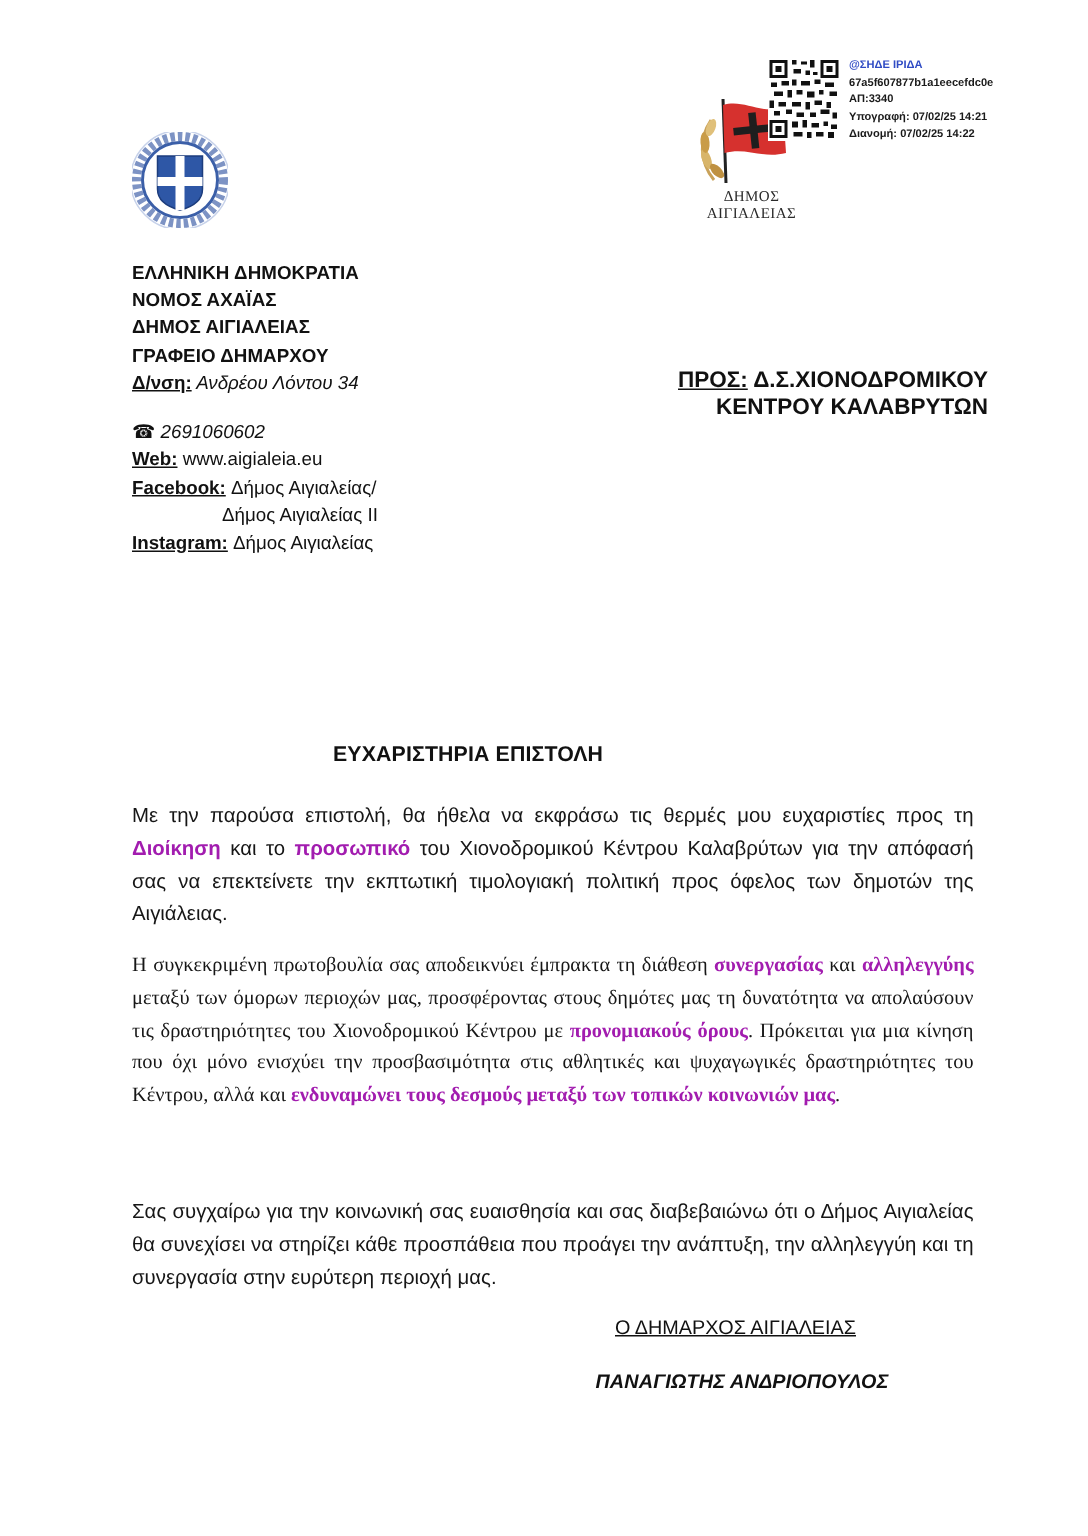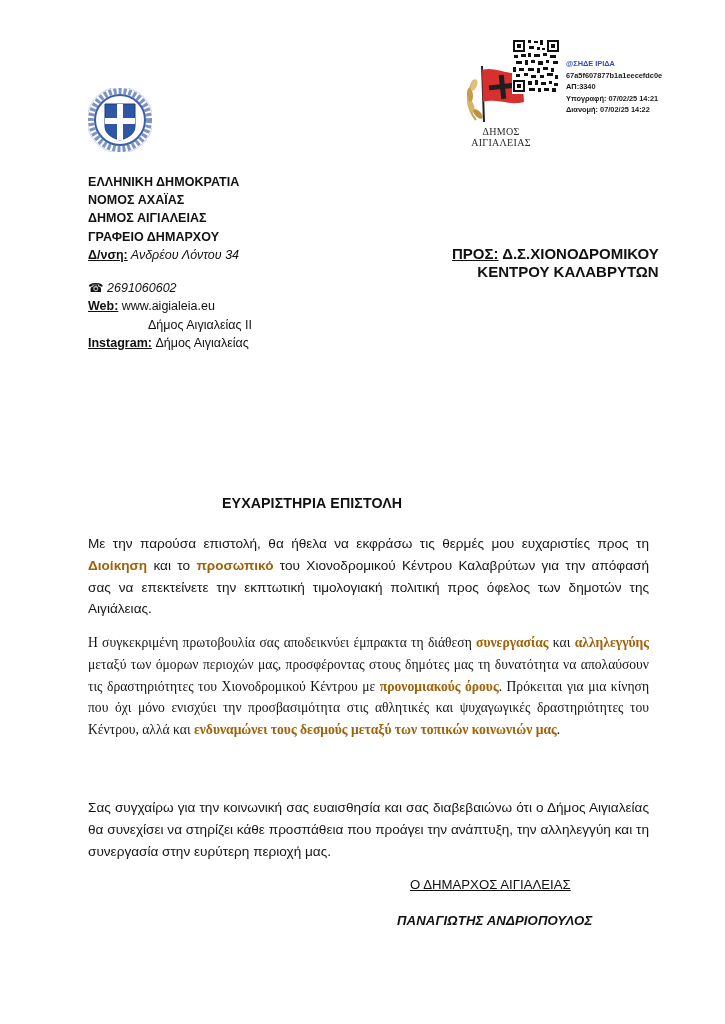--- a/index.html
+++ b/index.html
@@ -10,21 +10,21 @@
     .emblem { position: absolute; left: 88px; top: 88px; width: 64px; height: 64px; }
     .logo { position: absolute; left: 462px; top: 62px; width: 78px; height: 88px; }
     .logo-text { position: absolute; left: 0; width: 78px; text-align: center;
       font-family: "Liberation Serif", "DejaVu Serif", serif; font-size: 10px; color: #2a2a2a; letter-spacing: 0.3px; line-height: 11px; }
     .logo-text.l1 { top: 64px; }
     .logo-text.l2 { top: 75px; }
 
     .qr { position: absolute; left: 512px; top: 38px; width: 48px; height: 56px; }
     .stamp { position: absolute; left: 566px; top: 37px; width: 110px; }
     .stamp div { font-size: 7.4px; line-height: 11.6px; font-weight: bold; color: #1a1a1a; white-space: nowrap; font-family: "Liberation Sans", sans-serif; }
-    .stamp .st-title { color: #2f4bc4; margin-top: 21px; }
+    .stamp .st-title { color: #2f4bc4; }
 
     
     .sender { position: absolute; left: 88px; top: 173px; font-size: 12.5px; line-height: 18.2px; }
     .sender .b { font-weight: bold; letter-spacing: 0.05px; }
     .u { text-decoration: underline; font-weight: bold; }
     .it { font-style: italic; }
     .contact { position: absolute; left: 88px; top: 279px; font-size: 12.5px; line-height: 18.4px; }
     .indent { padding-left: 60px; }
 
     
@@ -32,21 +32,21 @@
     .recipient .r2 { padding-left: 21px; text-align: right; }
 
     
     .title { position: absolute; left: 222px; top: 495px; font-size: 14.2px; font-weight: bold; letter-spacing: 0.1px; }
 
     
     .para { position: absolute; left: 88px; width: 561px; font-size: 13.6px; line-height: 21.8px; text-align: justify; text-align-last: left; color: #161616; }
     .p1 { top: 533px; }
     .p2 { top: 632px; font-family: Liberation Serif, serif; }
     .p3 { top: 797px; }
-    .para b { font-weight: bold; color: #a16207; }
+    .para b { font-weight: bold; color: #a21caf; }
 
     
     .sig-role { position: absolute; left: 410px; top: 877px; font-size: 13.2px; font-weight: normal; text-decoration: underline; }
     .sig-name { position: absolute; left: 397px; top: 913px; font-size: 13.2px; font-weight: bold; font-style: italic; letter-spacing: 0.1px; }
   </style>
 </head>
 <body>
 
 <div class="emblem">
   <svg width="64" height="64" viewBox="0 0 64 64">
@@ -143,20 +143,21 @@
   <div class="b">ΕΛΛΗΝΙΚΗ ΔΗΜΟΚΡΑΤΙΑ</div>
   <div class="b">ΝΟΜΟΣ ΑΧΑΪΑΣ</div>
   <div class="b">ΔΗΜΟΣ ΑΙΓΙΑΛΕΙΑΣ</div>
   <div class="b">ΓΡΑΦΕΙΟ ΔΗΜΑΡΧΟΥ</div>
   <div><span class="u">Δ/νση:</span><span class="it"> Ανδρέου Λόντου 34</span></div>
 </div>
 
 <div class="contact">
   <div><span>☎</span><span class="it"> 2691060602</span></div>
   <div><span class="u">Web:</span><span> www.aigialeia.eu</span></div>
+  <div><span class="u">Facebook:</span><span> Δήμος Αιγιαλείας/</span></div>
   <div class="indent"><span style="padding-left:0px">Δήμος Αιγιαλείας ΙΙ</span></div>
   <div><span class="u">Instagram:</span><span> Δήμος Αιγιαλείας</span></div>
 </div>
 
 <div class="recipient">
   <div><span style="text-decoration:underline">ΠΡΟΣ:</span><span> Δ.Σ.ΧΙΟΝΟΔΡΟΜΙΚΟΥ</span></div>
   <div class="r2">ΚΕΝΤΡΟΥ ΚΑΛΑΒΡΥΤΩΝ</div>
 </div>
 
 <div class="title">ΕΥΧΑΡΙΣΤΗΡΙΑ ΕΠΙΣΤΟΛΗ</div>

